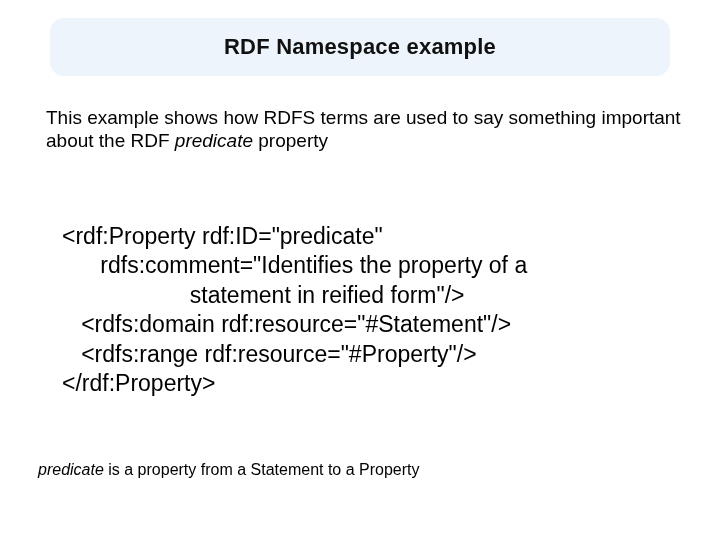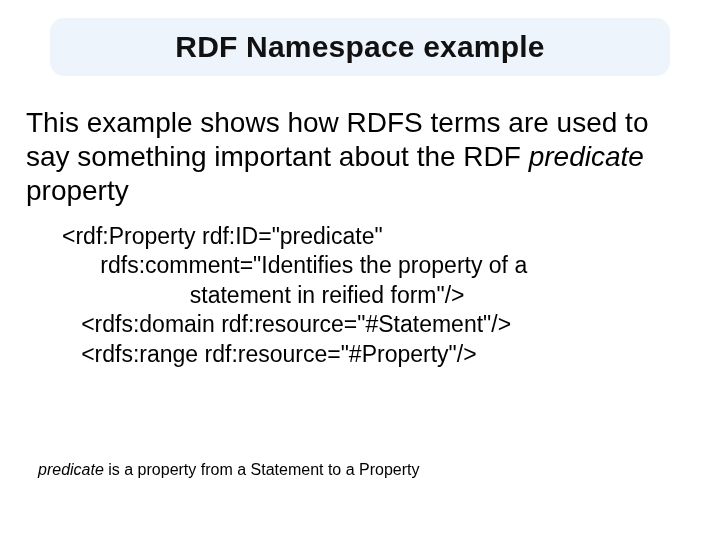--- a/index.html
+++ b/index.html
@@ -23,31 +23,31 @@
     left: 50px;
     right: 50px;
     height: 58px;
     background: #edf4fb;
     border-radius: 14px;
     display: flex;
     align-items: center;
     justify-content: center;
   }
   .title-text {
-    font-size: 30px;
+    font-size: 22px;
     font-weight: bold;
     color: #111;
     letter-spacing: 0.2px;
   }
   .intro {
     position: absolute;
     top: 106px;
-    left: 26px;
+    left: 46px;
     right: 38px;
-    font-size: 28px;
+    font-size: 19px;
     line-height: 1.22;
   }
   .intro .italic {
     font-style: italic;
   }
   .code-block {
     position: absolute;
     top: 222px;
     left: 62px;
     right: 52px;
@@ -82,19 +82,20 @@
   <div class="intro">
     <span>This example shows how RDFS terms are used to say something important about the RDF </span><span class="italic">predicate</span><span> property</span>
   </div>
 
   <div class="code-block">
     <div class="line">&lt;rdf:Property rdf:ID="predicate"</div>
     <div class="line">      rdfs:comment="Identifies the property of a</div>
     <div class="line">                    statement in reified form"/&gt;</div>
     <div class="line">   &lt;rdfs:domain rdf:resource="#Statement"/&gt;</div>
     <div class="line">   &lt;rdfs:range rdf:resource="#Property"/&gt;</div>
+    <div class="line">&lt;/rdf:Property&gt;</div>
   </div>
 
   <div class="footer">
     <span class="italic">predicate</span><span> is a property from a Statement to a Property</span>
   </div>
 
 </div>
 
 </body></html>

